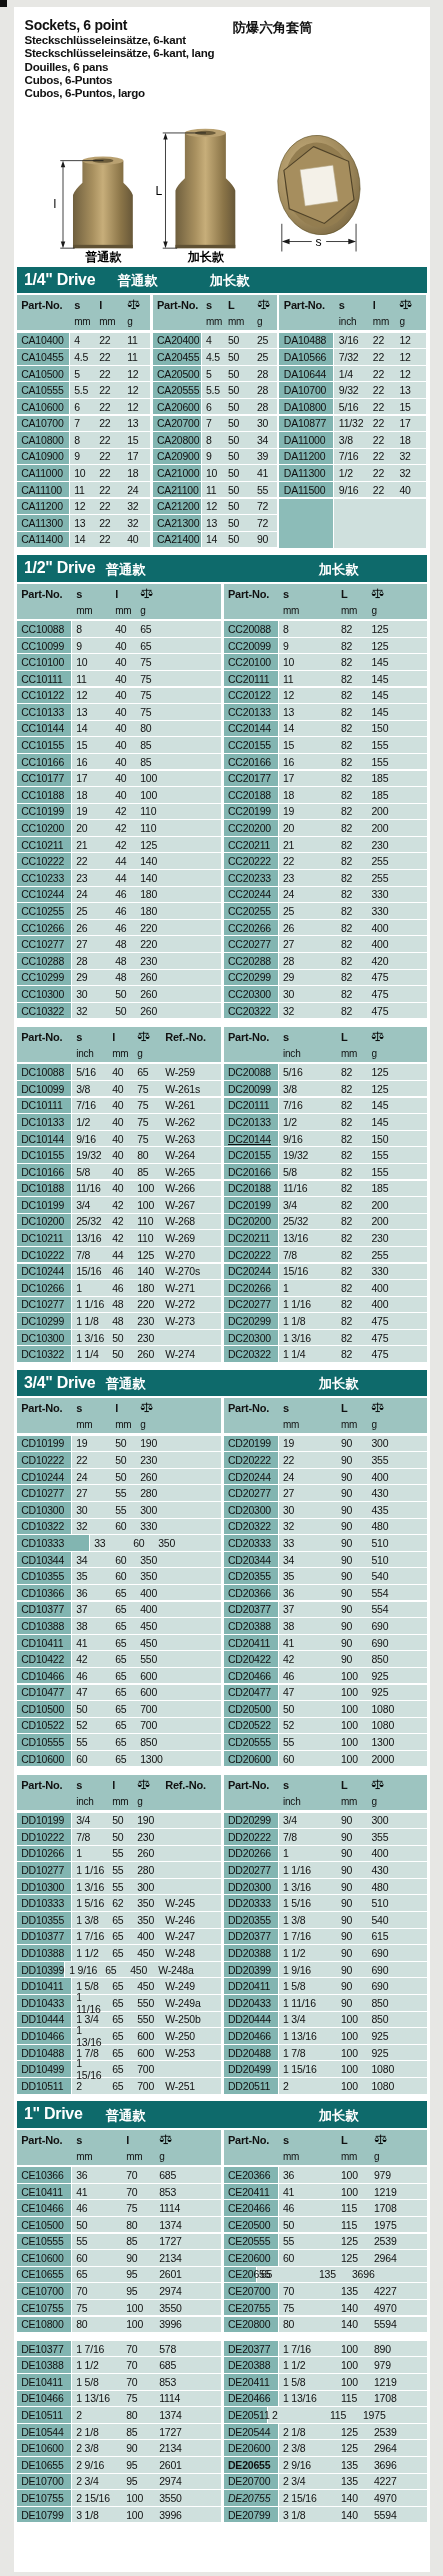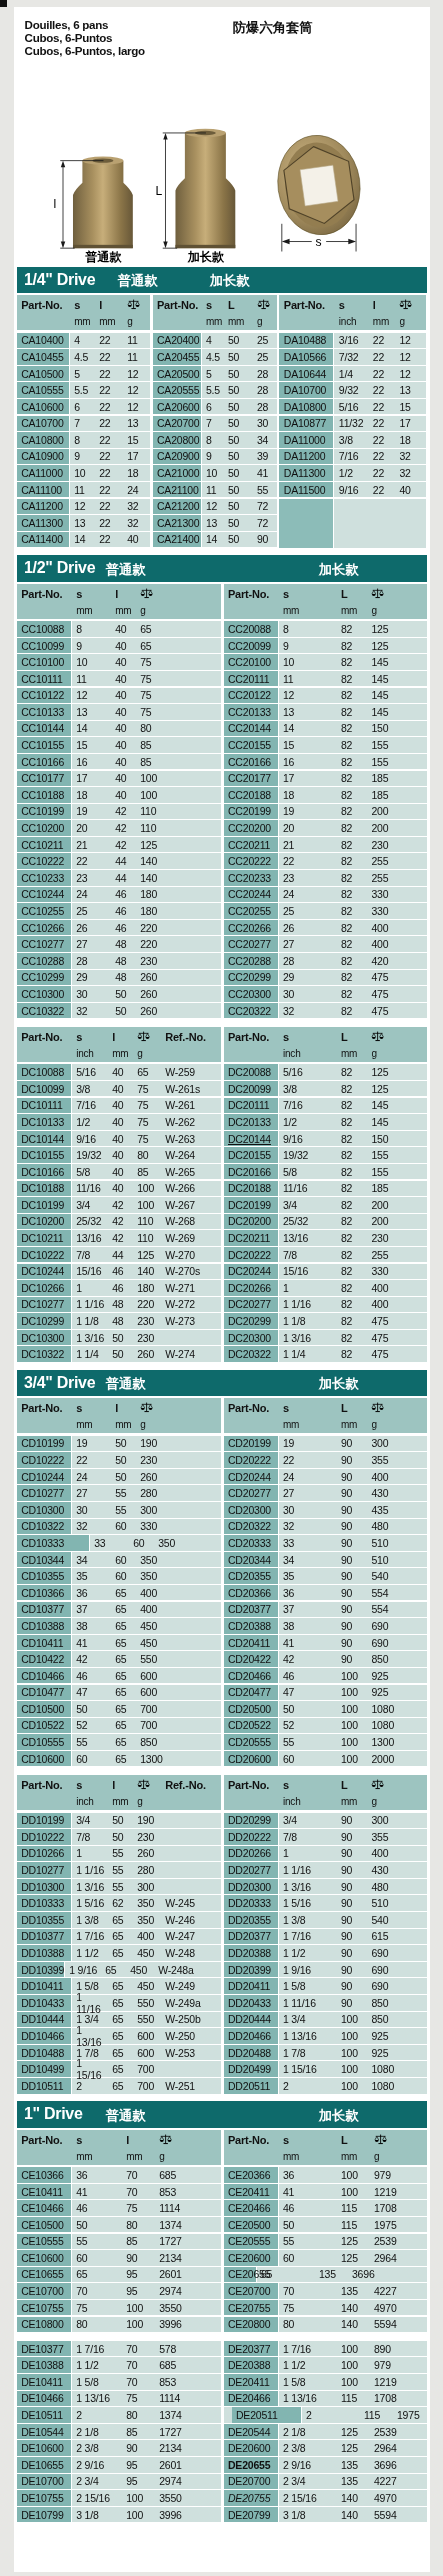--- a/index.html
+++ b/index.html
@@ -38,20 +38,23 @@
 </style>
 </head>
 <body>
 
 <div class="corner"></div>
 
 <div class="card">
   <div class="content">
 
     <div class="title-block">
+      <div class="t-bold">Sockets, 6 point</div>
+      <div class="t-reg">Steckschlüsseleinsätze, 6-kant</div>
+      <div class="t-reg">Steckschlüsseleinsätze, 6-kant, lang</div>
       <div class="t-reg">Douilles, 6 pans</div>
       <div class="t-reg">Cubos, 6-Puntos</div>
       <div class="t-reg">Cubos, 6-Puntos, largo</div>
       <div class="title-cn">防爆六角套筒</div>
     </div>
 
     <div class="figure">
       <svg width="410" height="154" viewBox="0 0 740 278">
         <defs>
           <linearGradient id="bz" x1="0" y1="0" x2="1" y2="0">
@@ -2032,21 +2035,21 @@
                 <div class="cell" style="width: 33px;">100</div>
                 <div class="cell" style="width: 36px; flex: 1 1 0%;">1219</div>
               </div>
               <div class="prow">
                 <div class="cell pn" style="width: 55px;">DE20466</div>
                 <div class="cell" style="width: 58px;">1 13/16</div>
                 <div class="cell" style="width: 33px;">115</div>
                 <div class="cell" style="width: 36px; flex: 1 1 0%;">1708</div>
               </div>
               <div class="prow">
-                <div class="cell pn" style="width: 70px; margin-left: 8px;">DE20511</div>
+                <div class="cell pn" style="width: 44px;">DE20511</div>
                 <div class="cell" style="width: 58px;">2</div>
                 <div class="cell" style="width: 33px;">115</div>
                 <div class="cell" style="width: 36px; flex: 1 1 0%;">1975</div>
               </div>
               <div class="prow">
                 <div class="cell pn" style="width: 55px;">DE20544</div>
                 <div class="cell" style="width: 58px;">2 1/8</div>
                 <div class="cell" style="width: 33px;">125</div>
                 <div class="cell" style="width: 36px; flex: 1 1 0%;">2539</div>
               </div>

